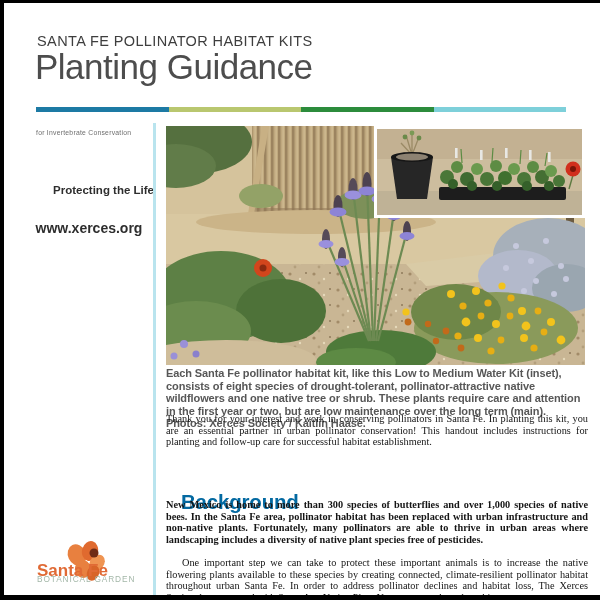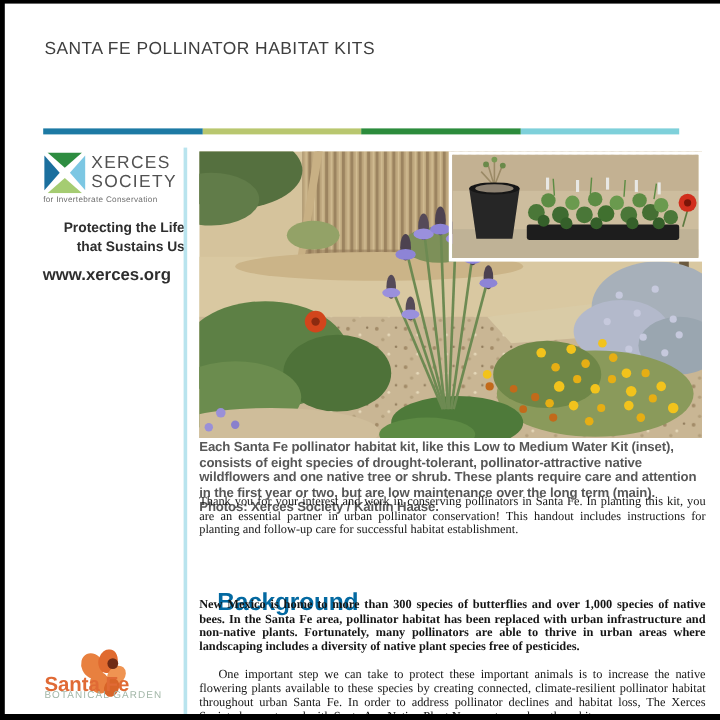--- a/index.html
+++ b/index.html
@@ -53,46 +53,34 @@
   .sfbg-flower { position:absolute; left:26px; top:0; width:46px; height:42px; }
   .sfbg-line1 { position:absolute; left:0; top:20px; font-size:17px; font-weight:700;text-align:right; }
   .sfbg-line2 { position:absolute; left:0; top:33px; font-size:8.3px; letter-spacing:0.9px; white-space:nowrap; }
 </style>
 </head>
 <body>
 
 <div class="page">
 
   <div class="abs kicker">SANTA FE POLLINATOR HABITAT KITS</div>
+  <h1 class="abs title">Planting Guidance</h1>
   <div class="abs accent-bar">
     <span style="background-color: rgb(29, 122, 164);"></span>
     <span style="background-color: rgb(185, 199, 111);"></span>
     <span style="background-color: rgb(44, 140, 60);"></span>
     <span style="background-color: rgb(126, 208, 218);"></span>
   </div>
 
   <div class="abs xerces">
-    <div class="logo-row">
-      <svg width="36" height="34" viewBox="0 0 40 40">
-        <polygon points="3,0 37,0 20,15" fill="#2e8d41"></polygon>
-        <polygon points="0,3 15,20 0,37" fill="#1b6f9e"></polygon>
-        <polygon points="40,3 40,37 25,20" fill="#7cc7e3"></polygon>
-        <polygon points="3,40 37,40 20,25" fill="#a5cc72"></polygon>
-      </svg>
-      <div class="logo-name">
-        <div>XERCES</div>
-        <div>SOCIETY</div>
-      </div>
-    </div>
     <div class="logo-tagline">for Invertebrate Conservation</div>
   </div>
 
   <div class="abs motto">
     <div>Protecting the Life</div>
-    <div>that Sustains Us</div>
   </div>
   <div class="abs website">www.xerces.org</div>
 
   <div class="abs divider" style="background-color: rgb(185, 228, 238);"></div>
 
   <div class="abs photo">
     <svg viewBox="0 0 419 239" preserveAspectRatio="none">
       <defs>
         <pattern id="fence" width="7" height="90" patternUnits="userSpaceOnUse">
           <rect width="7" height="90" fill="#bfa87e"></rect>

